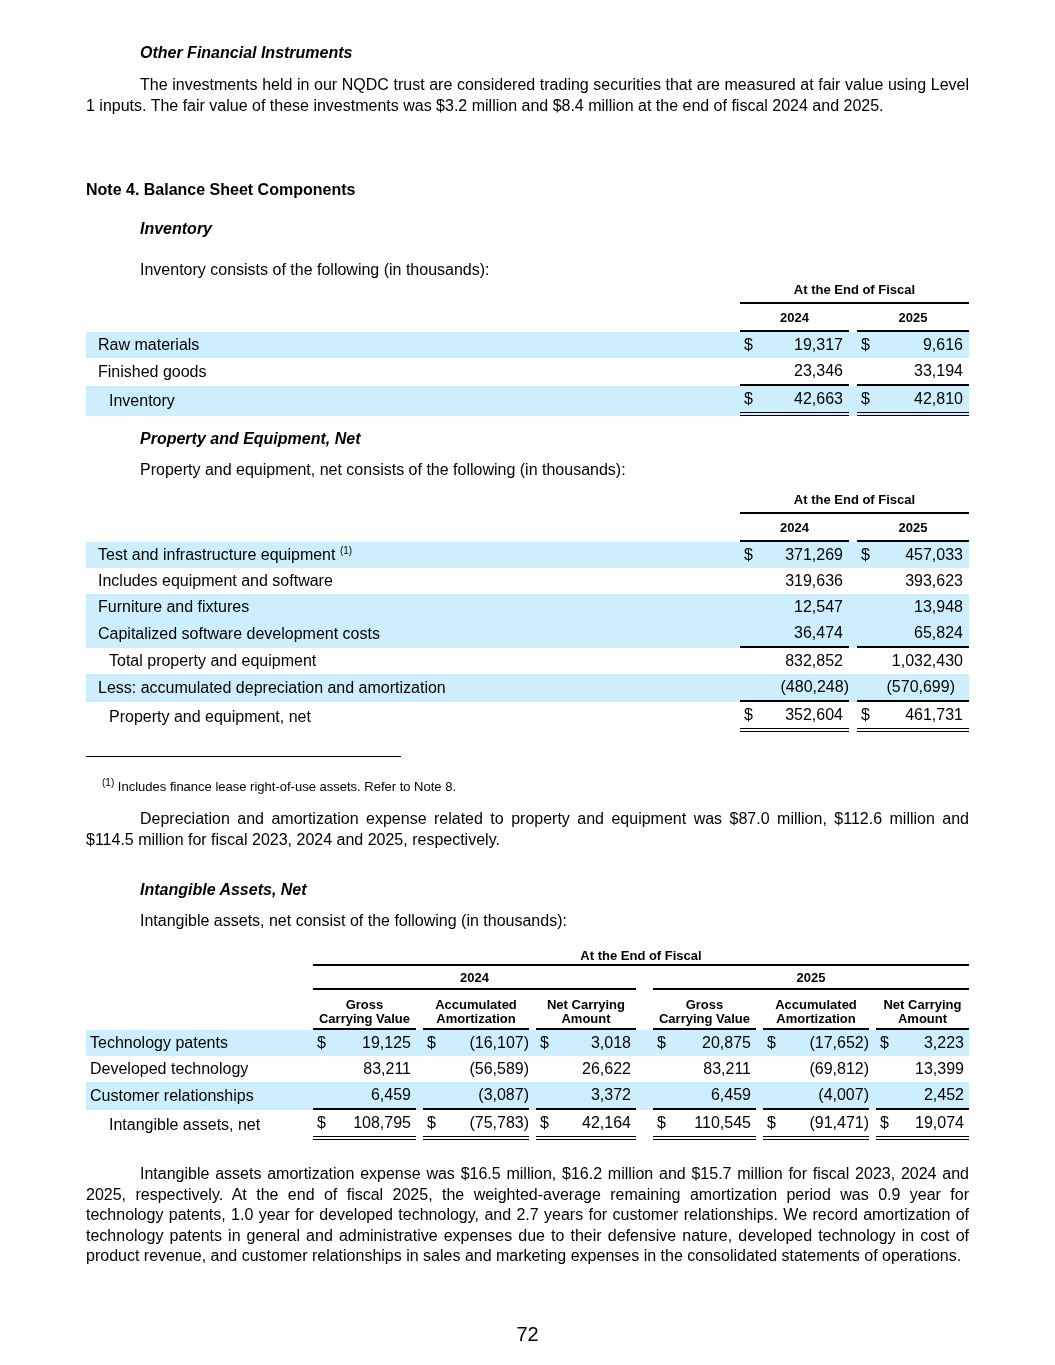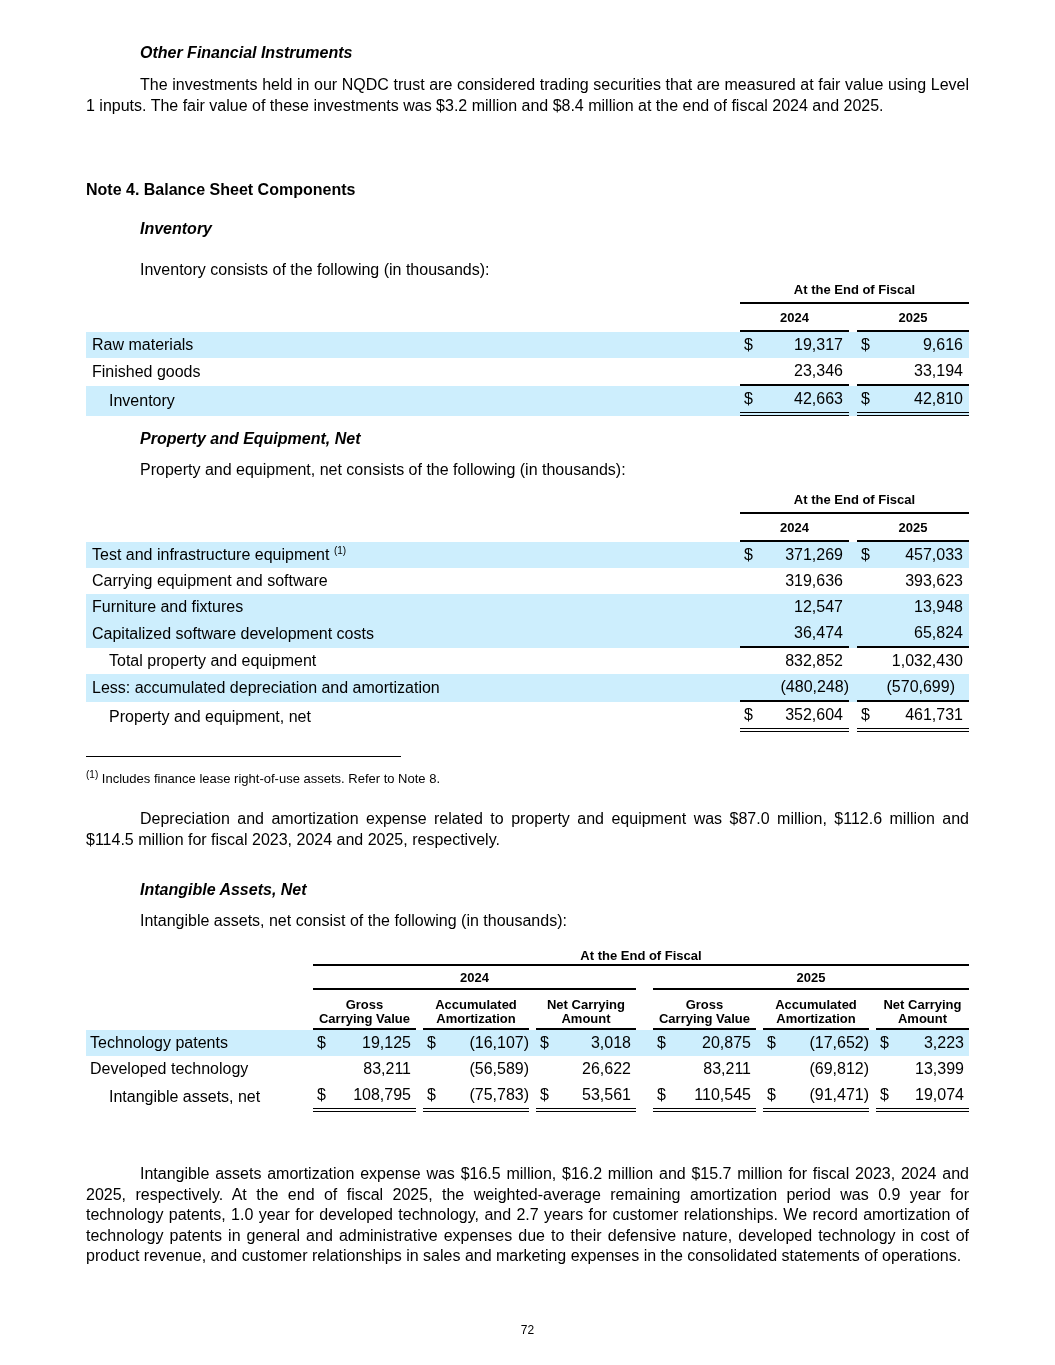--- a/index.html
+++ b/index.html
@@ -10,34 +10,34 @@
   .page { position:absolute; left:86px; top:0; width:883px; }
   .h-italic { position:absolute; left:54px; font-weight:bold; font-style:italic; font-size:16px; }
   .h-bold { position:absolute; left:0; font-weight:bold; font-size:16px;margin-top:12px; }
   .para { position:absolute; left:0; width:883px; font-size:16px; line-height:20.5px; text-align:justify; text-indent:54px; }
   .intro { position:absolute; left:54px; font-size:16px; }
 
   
   table.fin { position:absolute; left:0; width:883px; border-collapse:separate; border-spacing:0; font-size:16px; }
   table.fin td { padding:0; height:26px; vertical-align:middle; white-space:nowrap; }
   table.fin tr.shade td.lbl, table.fin tr.shade td.num, table.fin tr.shade td.dol, table.fin tr.shade td.gap { background:#cdeefd; }
-  table.fin td.lbl { padding-left:6px; }
+  table.fin td.lbl { padding-left:12px; }
   table.fin td.lbl.ind { padding-left:23px; }
   table.fin td.dol { width:18px; padding-left:4px; text-align:left; }
   table.fin td.num { text-align:right; padding-right:6px; }
   table.fin td.gap { width:8px; }
   .hdr-top td { height:18px; font-size:13px; font-weight:bold; text-align:center; }
   .hdr-yr td { height:19px; font-size:13px; font-weight:bold; text-align:center; }
   .bb { border-bottom:2px solid #000; }
   .dbl { border-bottom:4px double #000; }
 
   .footline { position:absolute; left:0; width:315px; border-top:1px solid #000; }
-  .footnote { position:absolute; left:0; font-size:13px; }
+  .footnote { position:absolute; left:16px; font-size:13px;margin-top:8px; }
   sup { font-size:10px; }
-  .pagenum { position:absolute; left:0; width:883px; text-align:center; font-size:12px; }
+  .pagenum { position:absolute; left:0; width:883px; text-align:center; font-size:20px; }
 
   
   table.intan { position:absolute; left:0; width:883px; border-collapse:separate; border-spacing:0; font-size:16px; }
   table.intan td { padding:0; height:26px; white-space:nowrap; vertical-align:middle; }
   table.intan tr.shade td { background:#cdeefd;margin-left:40px; }
   table.intan td.lbl { padding-left:4px; }
   table.intan td.lbl.ind { padding-left:23px; }
   table.intan td.dol { width:14px; padding-left:4px; }
   table.intan td.num { text-align:right; padding-right:5px; }
   table.intan td.gap { width:7px; }
@@ -131,21 +131,21 @@
     </tr>
     <tr class="shade">
       <td class="lbl"><span>Test and infrastructure equipment</span> <sup>(1)</sup></td>
       <td class="dol">$</td>
       <td class="num">371,269</td>
       <td class="gap"></td>
       <td class="dol">$</td>
       <td class="num">457,033</td>
     </tr>
     <tr>
-      <td class="lbl">Carrying equipment and software</td>
+      <td class="lbl">Includes equipment and software</td>
       <td class="dol"></td>
       <td class="num">319,636</td>
       <td class="gap"></td>
       <td class="dol"></td>
       <td class="num">393,623</td>
     </tr>
     <tr class="shade">
       <td class="lbl">Furniture and fixtures</td>
       <td class="dol"></td>
       <td class="num">12,547</td>
@@ -277,30 +277,50 @@
           <td class="gap"></td>
           <td class="dol"></td>
           <td class="num">83,211</td>
           <td class="gap"></td>
           <td class="dol"></td>
           <td class="num" style="padding-right: 0px;">(69,812)</td>
           <td class="gap"></td>
           <td class="dol"></td>
           <td class="num">13,399</td>
         </tr>
+        <tr class="shade">
+          <td class="lbl">Customer relationships</td>
+          <td class="dol bb"></td>
+          <td class="num bb">6,459</td>
+          <td class="gap"></td>
+          <td class="dol bb"></td>
+          <td class="num bb" style="padding-right: 0px;">(3,087)</td>
+          <td class="gap"></td>
+          <td class="dol bb"></td>
+          <td class="num bb">3,372</td>
+          <td class="gap"></td>
+          <td class="dol bb"></td>
+          <td class="num bb">6,459</td>
+          <td class="gap"></td>
+          <td class="dol bb"></td>
+          <td class="num bb" style="padding-right: 0px;">(4,007)</td>
+          <td class="gap"></td>
+          <td class="dol bb"></td>
+          <td class="num bb">2,452</td>
+        </tr>
         <tr>
           <td class="lbl ind">Intangible assets, net</td>
           <td class="dol dbl">$</td>
           <td class="num dbl">108,795</td>
           <td class="gap"></td>
           <td class="dol dbl">$</td>
           <td class="num dbl" style="padding-right: 0px;">(75,783)</td>
           <td class="gap"></td>
           <td class="dol dbl">$</td>
-          <td class="num dbl">53,561</td>
+          <td class="num dbl">42,164</td>
           <td class="gap"></td>
           <td class="dol dbl">$</td>
           <td class="num dbl">110,545</td>
           <td class="gap"></td>
           <td class="dol dbl">$</td>
           <td class="num dbl" style="padding-right: 0px;">(91,471)</td>
           <td class="gap"></td>
           <td class="dol dbl">$</td>
           <td class="num dbl">19,074</td>
         </tr>

